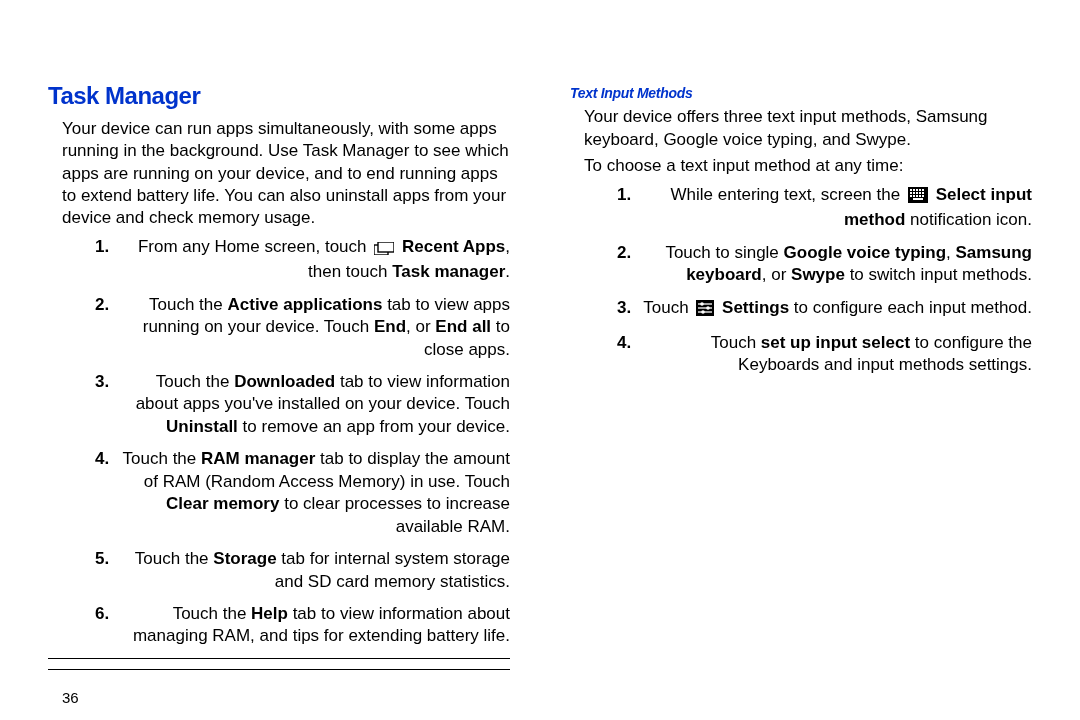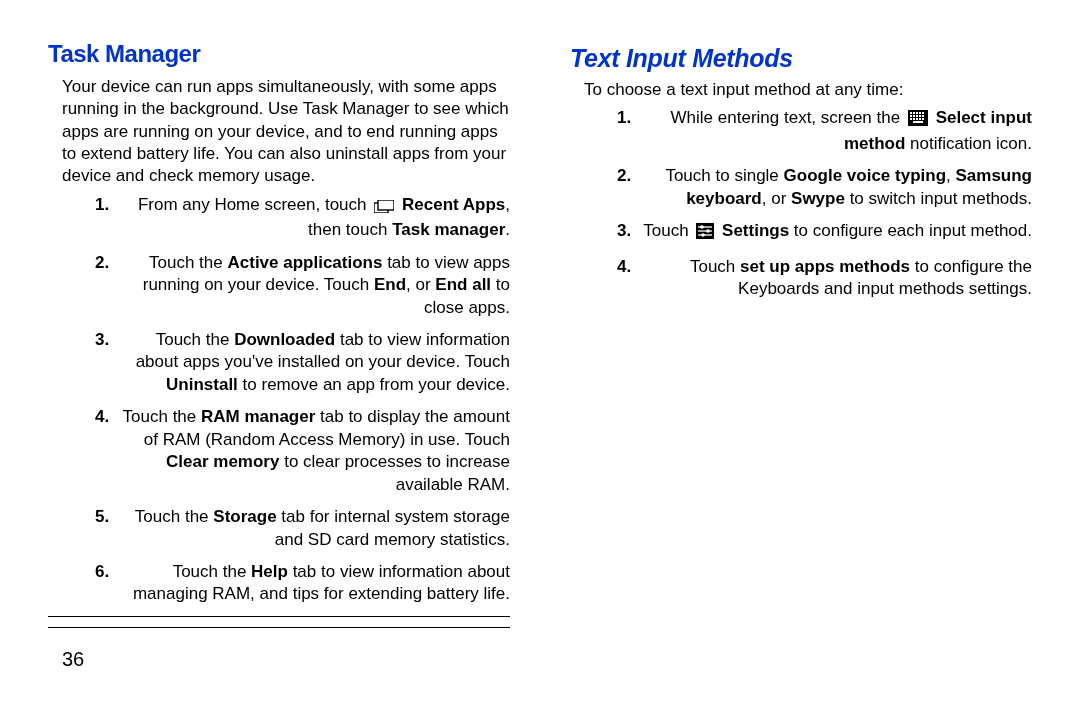--- a/index.html
+++ b/index.html
@@ -10,35 +10,36 @@
     box-sizing: border-box;
     font-family: Arial, Helvetica, sans-serif;
     font-size: 17px;
     color: #000;
     background: #fff;
     line-height: 1.32;
   }
   .page {
     display: flex;
     gap: 60px;
+    margin-top: 42px;
   }
   .col {
     flex: 1;
     min-width: 0;
   }
   h1 {
     font-size: 24px;
     font-weight: 900;
     color: #0033cc;
     margin: 0 0 6px 0;
     font-family: Arial, Helvetica, sans-serif;
     letter-spacing: -0.5px;
   }
   h2 {
-    font-size: 25px;
+    font-size: 14px;
     font-weight: 900;
     font-style: italic;
     color: #0033cc;
     margin: 4px 0 4px 0;
     letter-spacing: -0.3px;
   }
   p {
     margin: 0 0 4px 0;
     padding-left: 14px;
   }
@@ -59,21 +60,21 @@
   .hr {
     border: none;
     border-top: 1px solid #000;
     margin: 10px 0 6px 0;
   }
   .note {
     padding-left: 14px;
     margin-top: 2px;
   }
   .pgnum {
-    font-size: 20px;
+    font-size: 15px;
     padding-left: 14px;
     margin-top: 18px;
   }
   .icon {
     display: inline-block;
     vertical-align: -3px;
     margin: 0 3px;
   }
 </style>
 </head>
@@ -111,20 +112,21 @@
         <span>Touch the </span><span class="b">Help</span><span> tab to view information about managing RAM, and tips for extending battery life.</span>
       </li>
     </ol>
     <hr class="hr">
     <hr class="hr">
     <div class="pgnum">36</div>
   </div>
 
   <div class="col">
     <h2>Text Input Methods</h2>
+    <p>Your device offers three text input methods, Samsung keyboard, Google voice typing, and Swype.</p>
     <p>To choose a text input method at any time:</p>
     <ol>
       <li>
         <span>While entering text, screen the </span>
         <span class="icon">
           <svg width="20" height="16" viewBox="0 0 20 16">
             <rect x="0" y="0" width="20" height="16" fill="#000"></rect>
             <g fill="#fff">
               <rect x="2" y="2" width="2" height="2"></rect>
                 <rect x="5" y="2" width="2" height="2"></rect>
@@ -163,18 +165,18 @@
             <g fill="#fff">
               <circle cx="6" cy="4" r="1.8"></circle>
               <circle cx="12" cy="8" r="1.8"></circle>
               <circle cx="7" cy="12" r="1.8"></circle>
             </g>
           </svg>
         </span>
         <span class="b">Settings</span><span> to configure each input method.</span>
       </li>
       <li>
-        <span>Touch </span><span class="b">set up apps methods</span><span> to configure the Keyboards and input methods settings.</span>
+        <span>Touch </span><span class="b">set up input select</span><span> to configure the Keyboards and input methods settings.</span>
       </li>
     </ol>
   </div>
 
 </div>
 
 </body></html>

